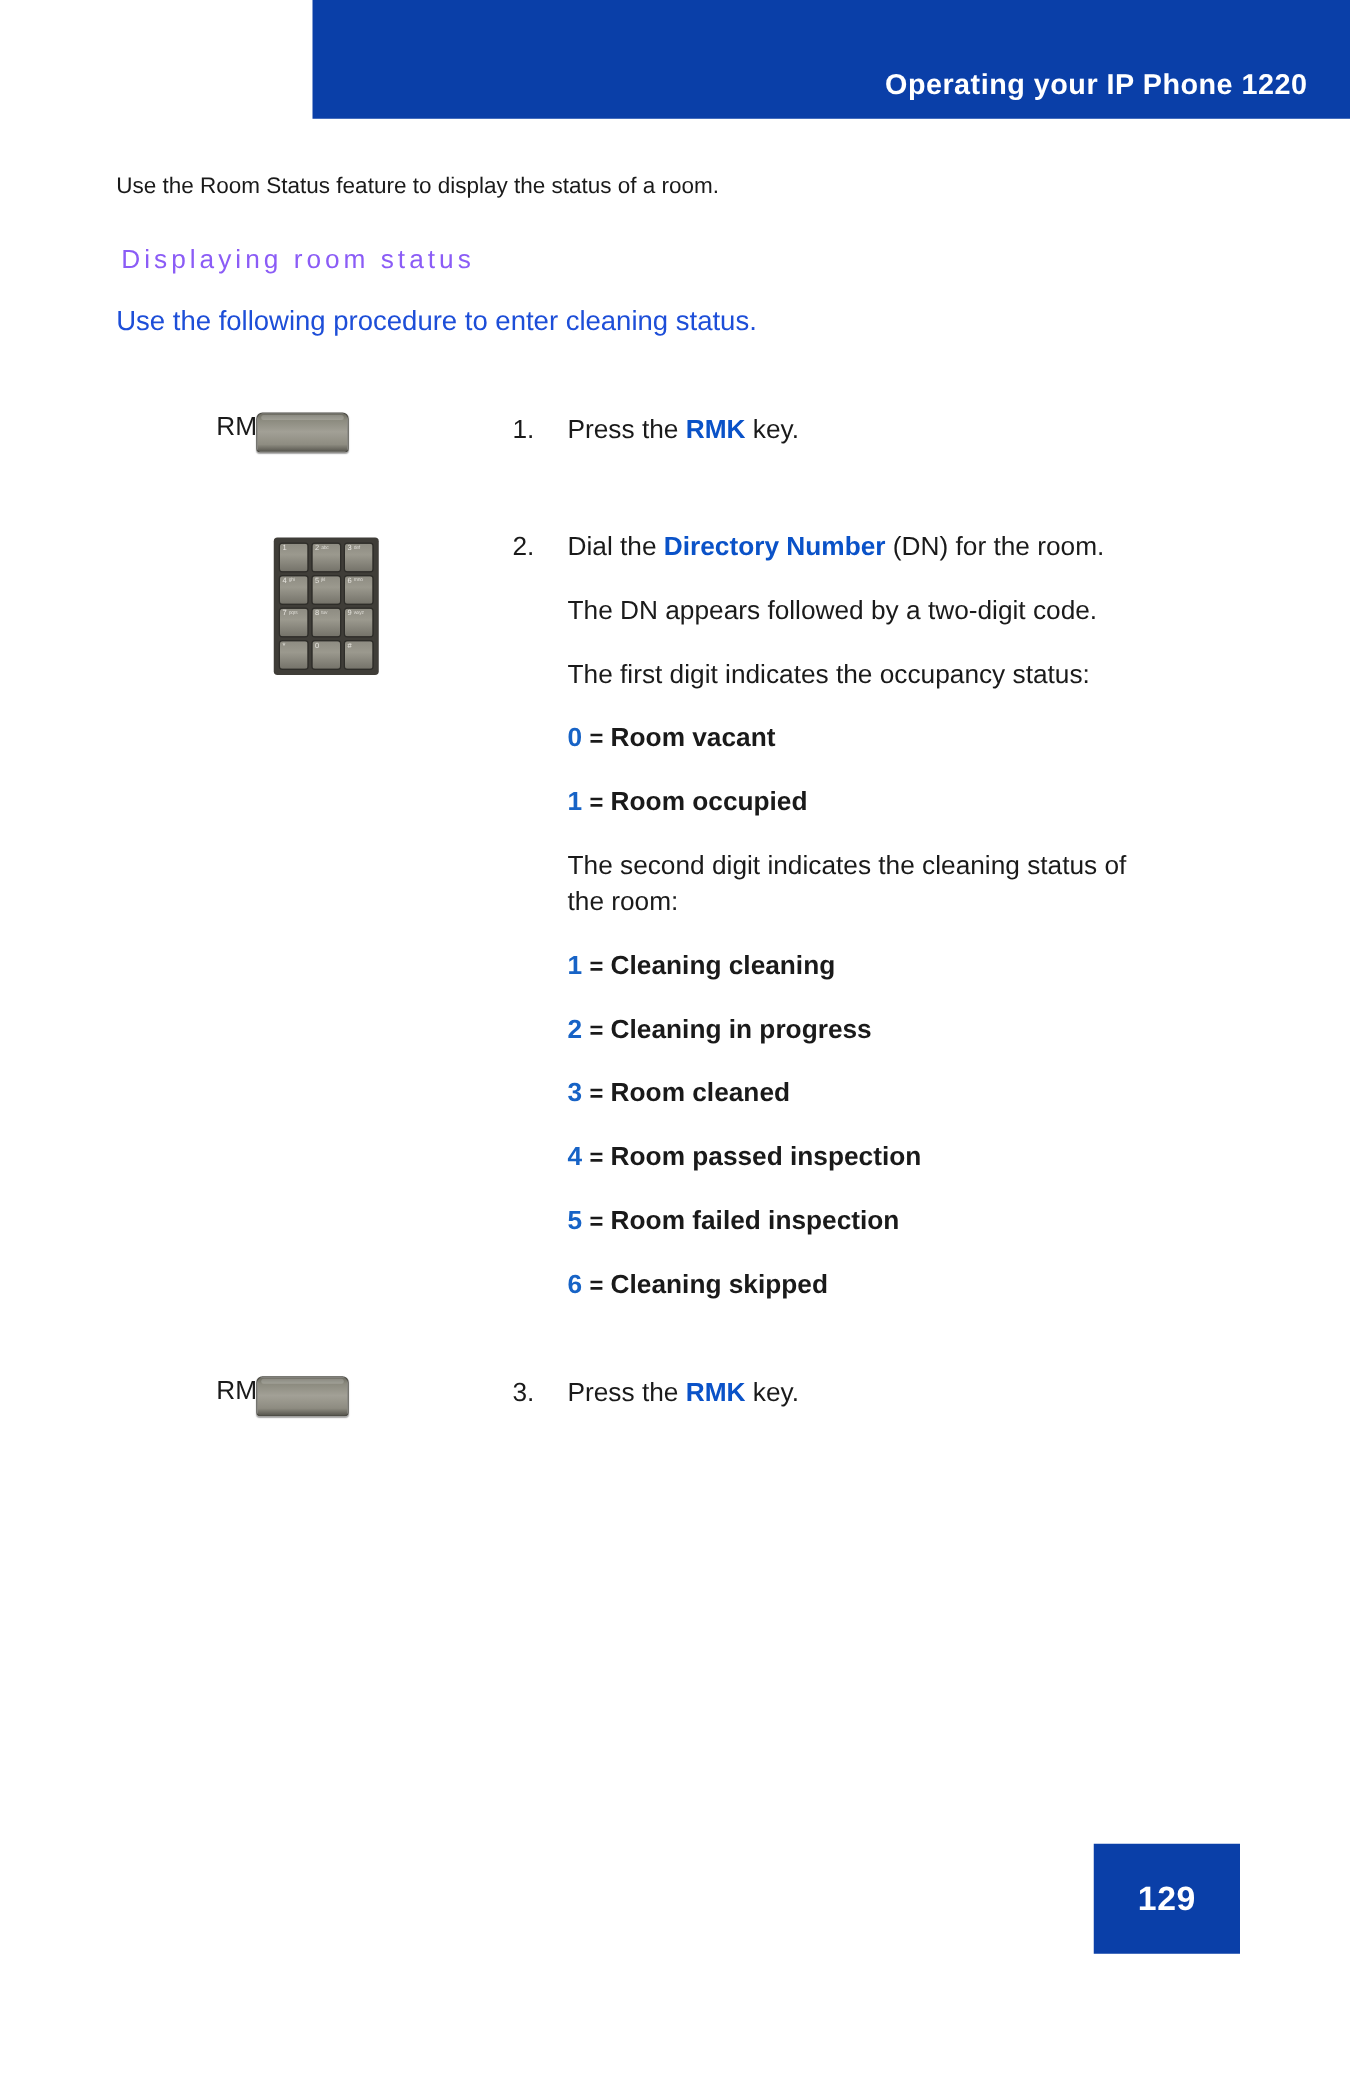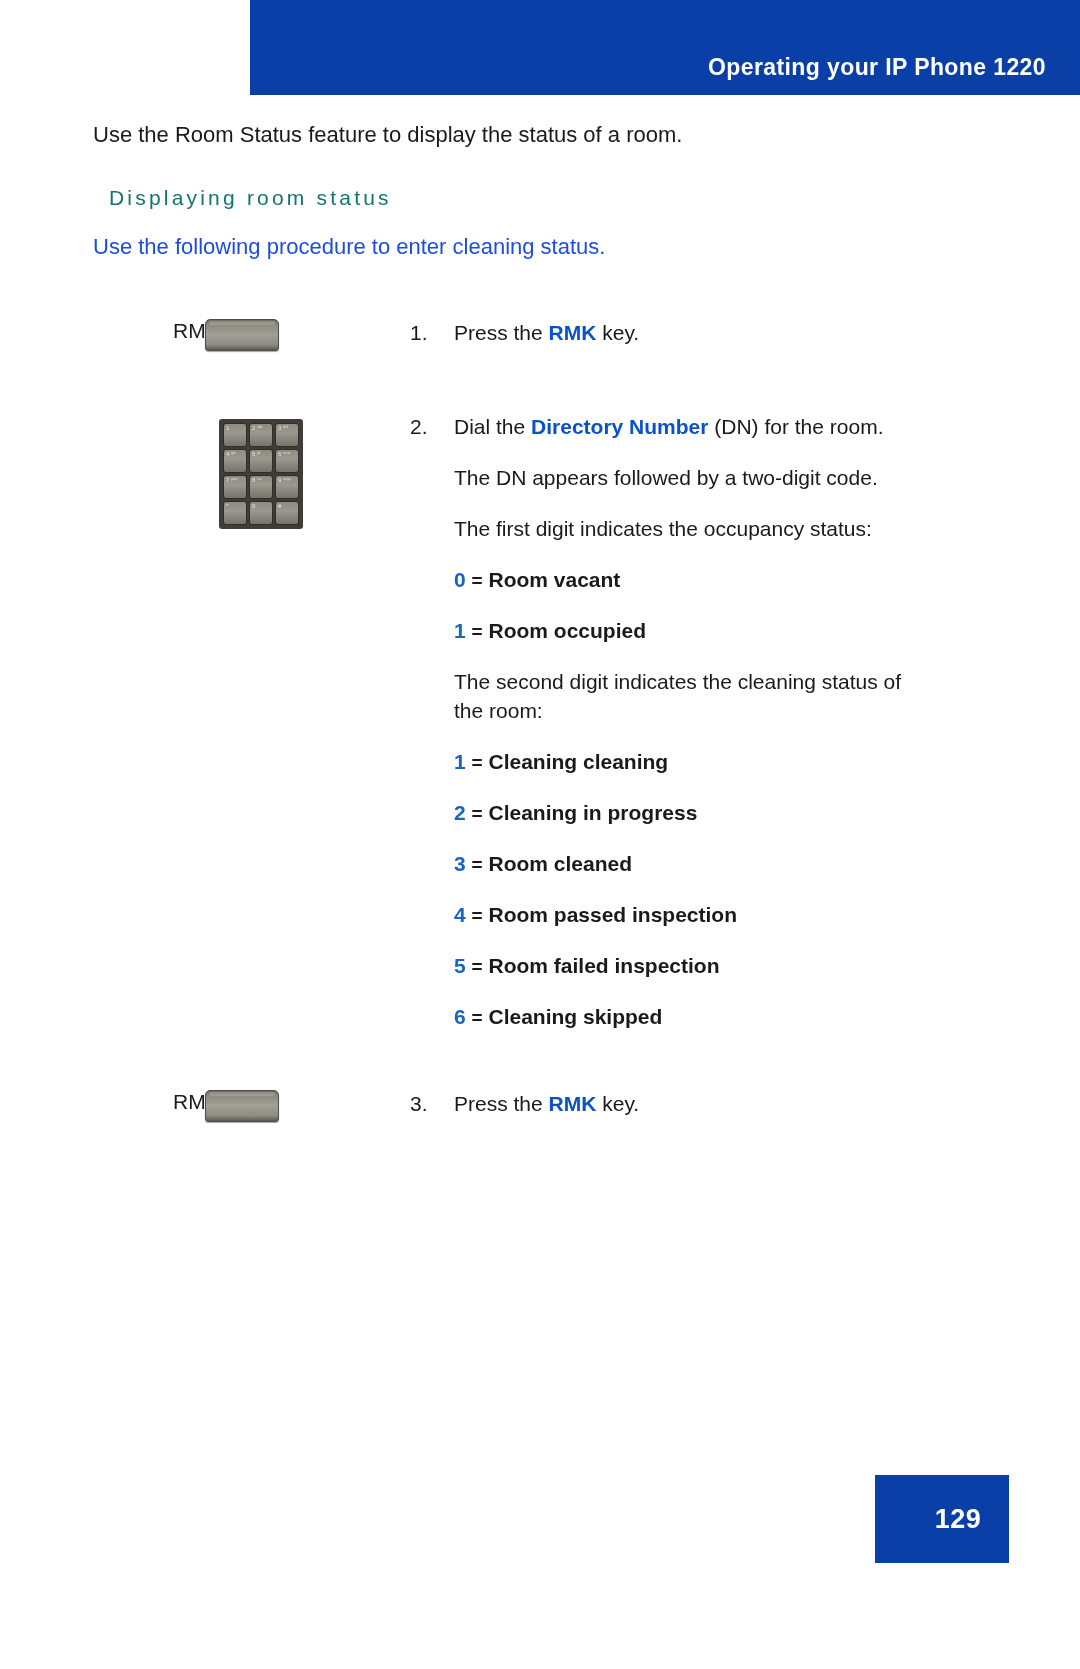--- a/index.html
+++ b/index.html
@@ -49,32 +49,32 @@
   .page-title {
     color: #0a52c8;
     font-size: 32px;
     font-weight: bold;
     letter-spacing: -0.2px;
     margin: 0 0 26px 0;
     line-height: 1.1;
   }
 
   .intro-text {
-    font-size: 22px;
+    font-size: 18px;
     line-height: 1.35;
-    margin: 0 0 36px 0;
+    margin: 16px 0 36px 0;
     color: #1a1a1a;
   }
 
   .section-heading {
     font-size: 21px;
     font-weight: normal;
     letter-spacing: 3.2px;
-    margin: 0 0 22px 16px;
-    color: #0f766e;
+    margin: 0 0 22px 4px;
+    color: #8b5cf6;
   }
 
   .section-intro {
     font-size: 22px;
     line-height: 1.35;
     margin: 0 0 58px 0;
     color: #1d4ed8;
   }
 
   
@@ -211,27 +211,26 @@
     color: #dedcd6;
     line-height: 1;
     letter-spacing: -0.2px;
   }
 
   
   .footer-box {
     position: absolute;
     left: 875px;
     top: 1475px;
-    width: 102px;
+    width: 117px;
     height: 88px;
     background: #0a3fa8;
     display: flex;
     align-items: center;
     justify-content: center;
-    padding-left: 32px;
   }
   .footer-page {
     color: #ffffff;
     font-size: 27px;
     font-weight: bold;
     letter-spacing: 0.5px;
   }
 </style>
 </head>
 <body>

